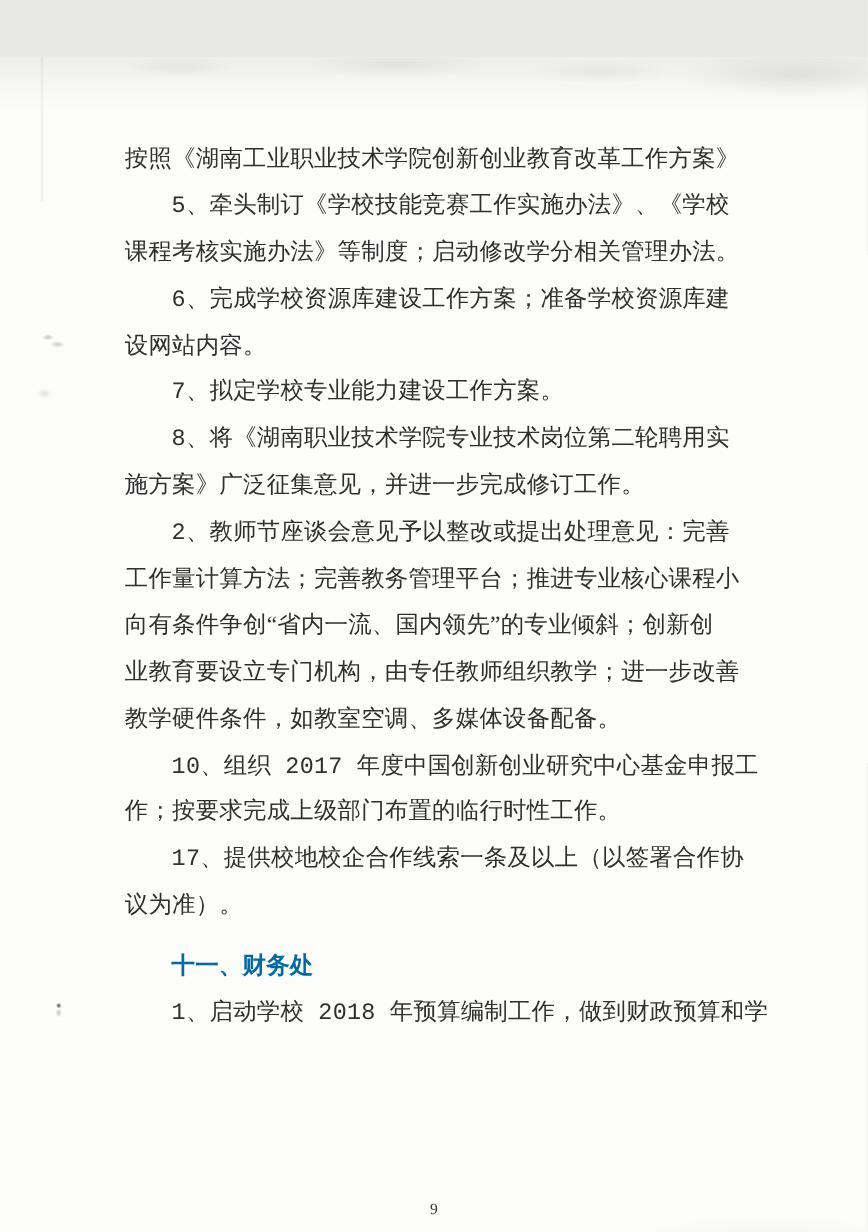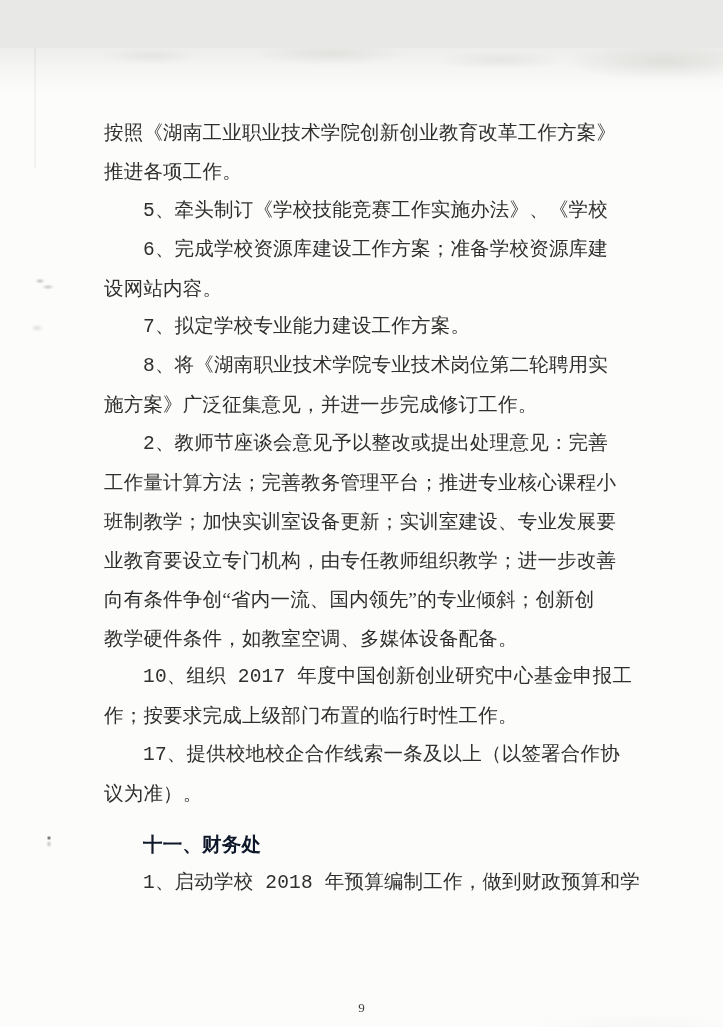--- a/index.html
+++ b/index.html
@@ -79,21 +79,21 @@
   }
   .line {
     height: 38.9px;
     white-space: nowrap;
   }
   .line.indent { padding-left: 39px; font-family: Liberation Mono, monospace; }
   .line.heading {
     font-family: "Liberation Sans", "DejaVu Sans", sans-serif;
     font-weight: 700;
     margin-top: 11px;
-    color: #0f172a;
+    color: #0369a1;
   }
   .page-number {
     position: absolute;
     top: 952px;
     left: 0;
     width: 723px;
     text-align: center;
     font-size: 13px;
     color: #3a3a3a;
     letter-spacing: 0;
@@ -105,32 +105,31 @@
 
 <div class="page">
   <div class="scan-noise-top"></div>
   <div class="scan-edge-left"></div>
   <div class="smudge smudge-a"></div>
   <div class="smudge smudge-b"></div>
   <div class="smudge smudge-c"></div>
 
   <div class="content" id="document-lines">
       <div class="line">按照《湖南工业职业技术学院创新创业教育改革工作方案》</div>
-      <div class="line">推进各项工作。</div>
       <div class="line indent">5、牵头制订《学校技能竞赛工作实施办法》、《学校</div>
+      <div class="line">课程考核实施办法》等制度；启动修改学分相关管理办法。</div>
       <div class="line indent">6、完成学校资源库建设工作方案；准备学校资源库建</div>
       <div class="line">设网站内容。</div>
       <div class="line indent">7、拟定学校专业能力建设工作方案。</div>
       <div class="line indent">8、将《湖南职业技术学院专业技术岗位第二轮聘用实</div>
       <div class="line">施方案》广泛征集意见，并进一步完成修订工作。</div>
       <div class="line indent">2、教师节座谈会意见予以整改或提出处理意见：完善</div>
       <div class="line">工作量计算方法；完善教务管理平台；推进专业核心课程小</div>
-      <div class="line">班制教学；加快实训室设备更新；实训室建设、专业发展要</div>
+      <div class="line">向有条件争创“省内一流、国内领先”的专业倾斜；创新创</div>
       <div class="line">业教育要设立专门机构，由专任教师组织教学；进一步改善</div>
-      <div class="line">向有条件争创“省内一流、国内领先”的专业倾斜；创新创</div>
       <div class="line">教学硬件条件，如教室空调、多媒体设备配备。</div>
       <div class="line indent">10、组织 2017 年度中国创新创业研究中心基金申报工</div>
       <div class="line">作；按要求完成上级部门布置的临行时性工作。</div>
       <div class="line indent">17、提供校地校企合作线索一条及以上（以签署合作协</div>
       <div class="line">议为准）。</div>
       <div class="line indent heading">十一、财务处</div>
       <div class="line indent">1、启动学校 2018 年预算编制工作，做到财政预算和学</div>
     </div>
 
   <div class="page-number">9</div>

